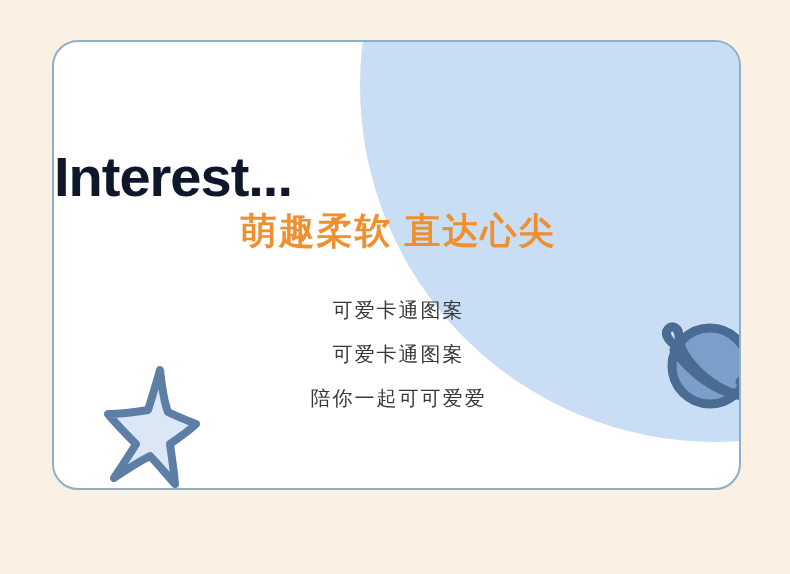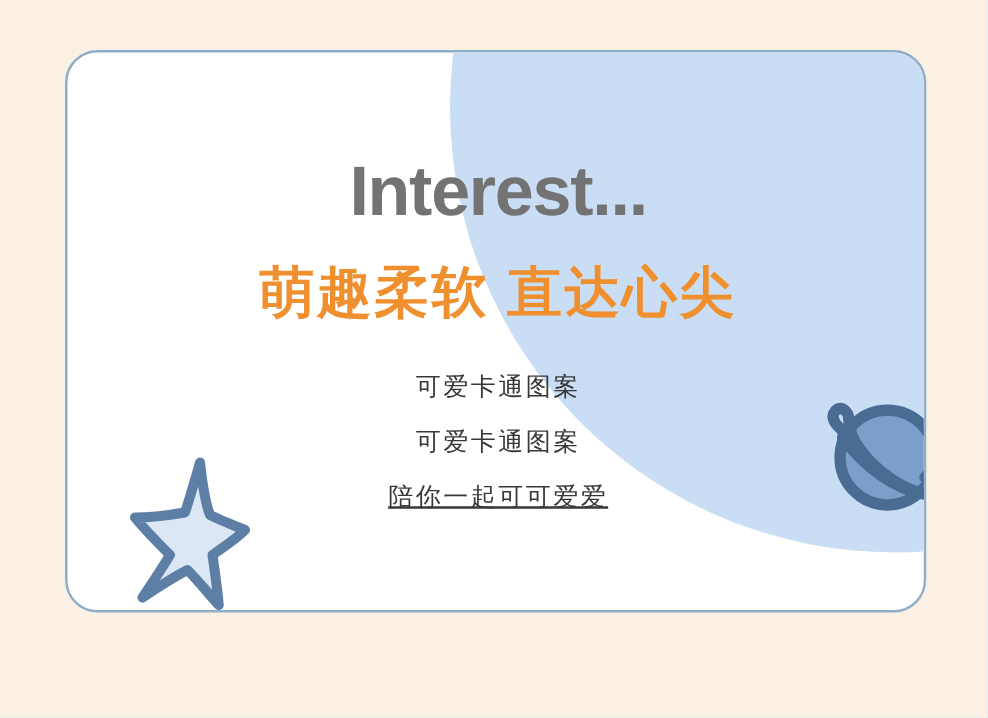--- a/index.html
+++ b/index.html
@@ -47,38 +47,37 @@
     width: 712px;
     height: 712px;
     border-radius: 50%;
     background: #C9DDF4;
   }
 
   
   #title-en {
     position: absolute;
     left: 0;
-    top: 80px;
+    top: 104px;
     width: 689px;
-    text-align: center;
     font-size: 56px;
     font-weight: bold;
     letter-spacing: -1px;
-    color: #737373;
+    color: #0f172a;
     line-height: 1.1;
     white-space: nowrap;
   }
 
   #title-cn {
     position: absolute;
     left: 0;
     top: 167px;
     width: 689px;
     text-align: center;
-    font-size: 44px;
+    font-size: 36px;
     font-weight: bold;
     letter-spacing: 2px;
     color: #F08F2E;
     line-height: 1.2;
     white-space: nowrap;
   }
 
   
   #body-lines {
     position: absolute;
@@ -88,21 +87,21 @@
     text-align: center;
   }
   .body-line {
     font-size: 20px;
     color: #383838;
     letter-spacing: 2px;
     line-height: 1;
     margin-bottom: 24px;
     white-space: nowrap;
   }
-  .body-line:last-child { margin-bottom: 0; text-decoration: underline; }
+  .body-line:last-child { margin-bottom: 0; }
 
   
   #star-doodle {
     position: absolute;
     left: 48px;
     top: 320px;
     width: 100px;
     height: 128px;
   }
   #planet-doodle {

